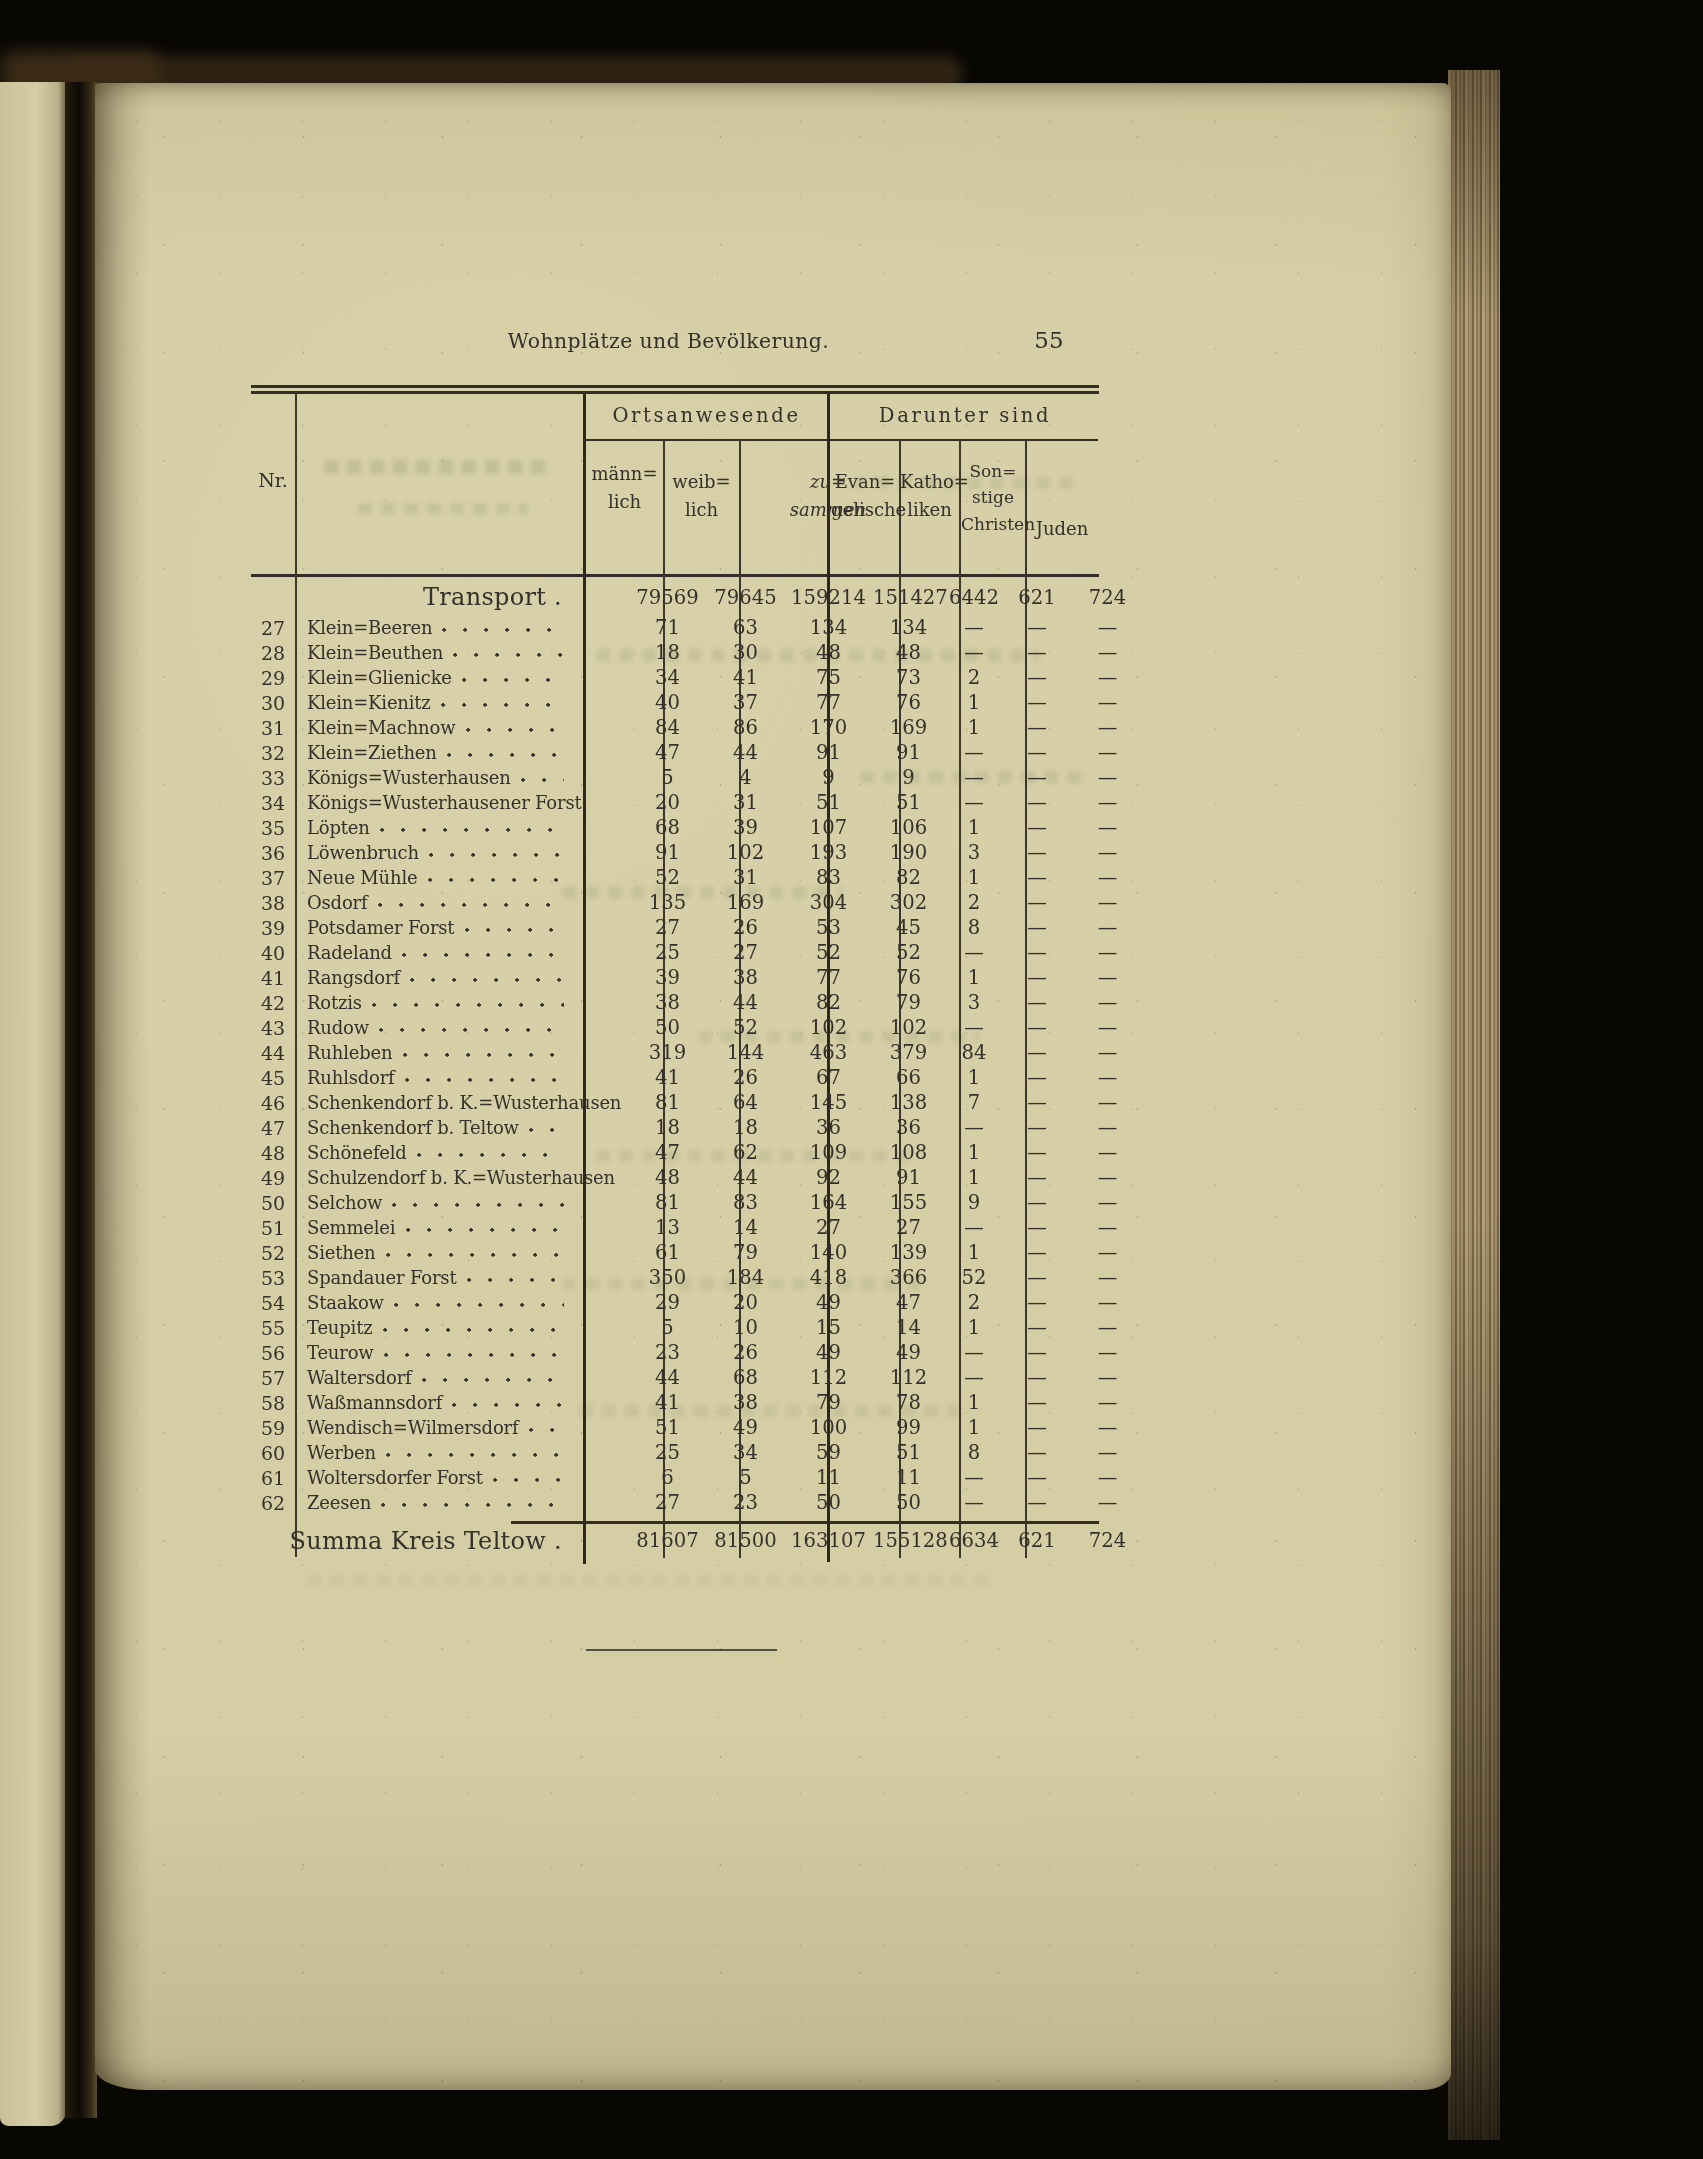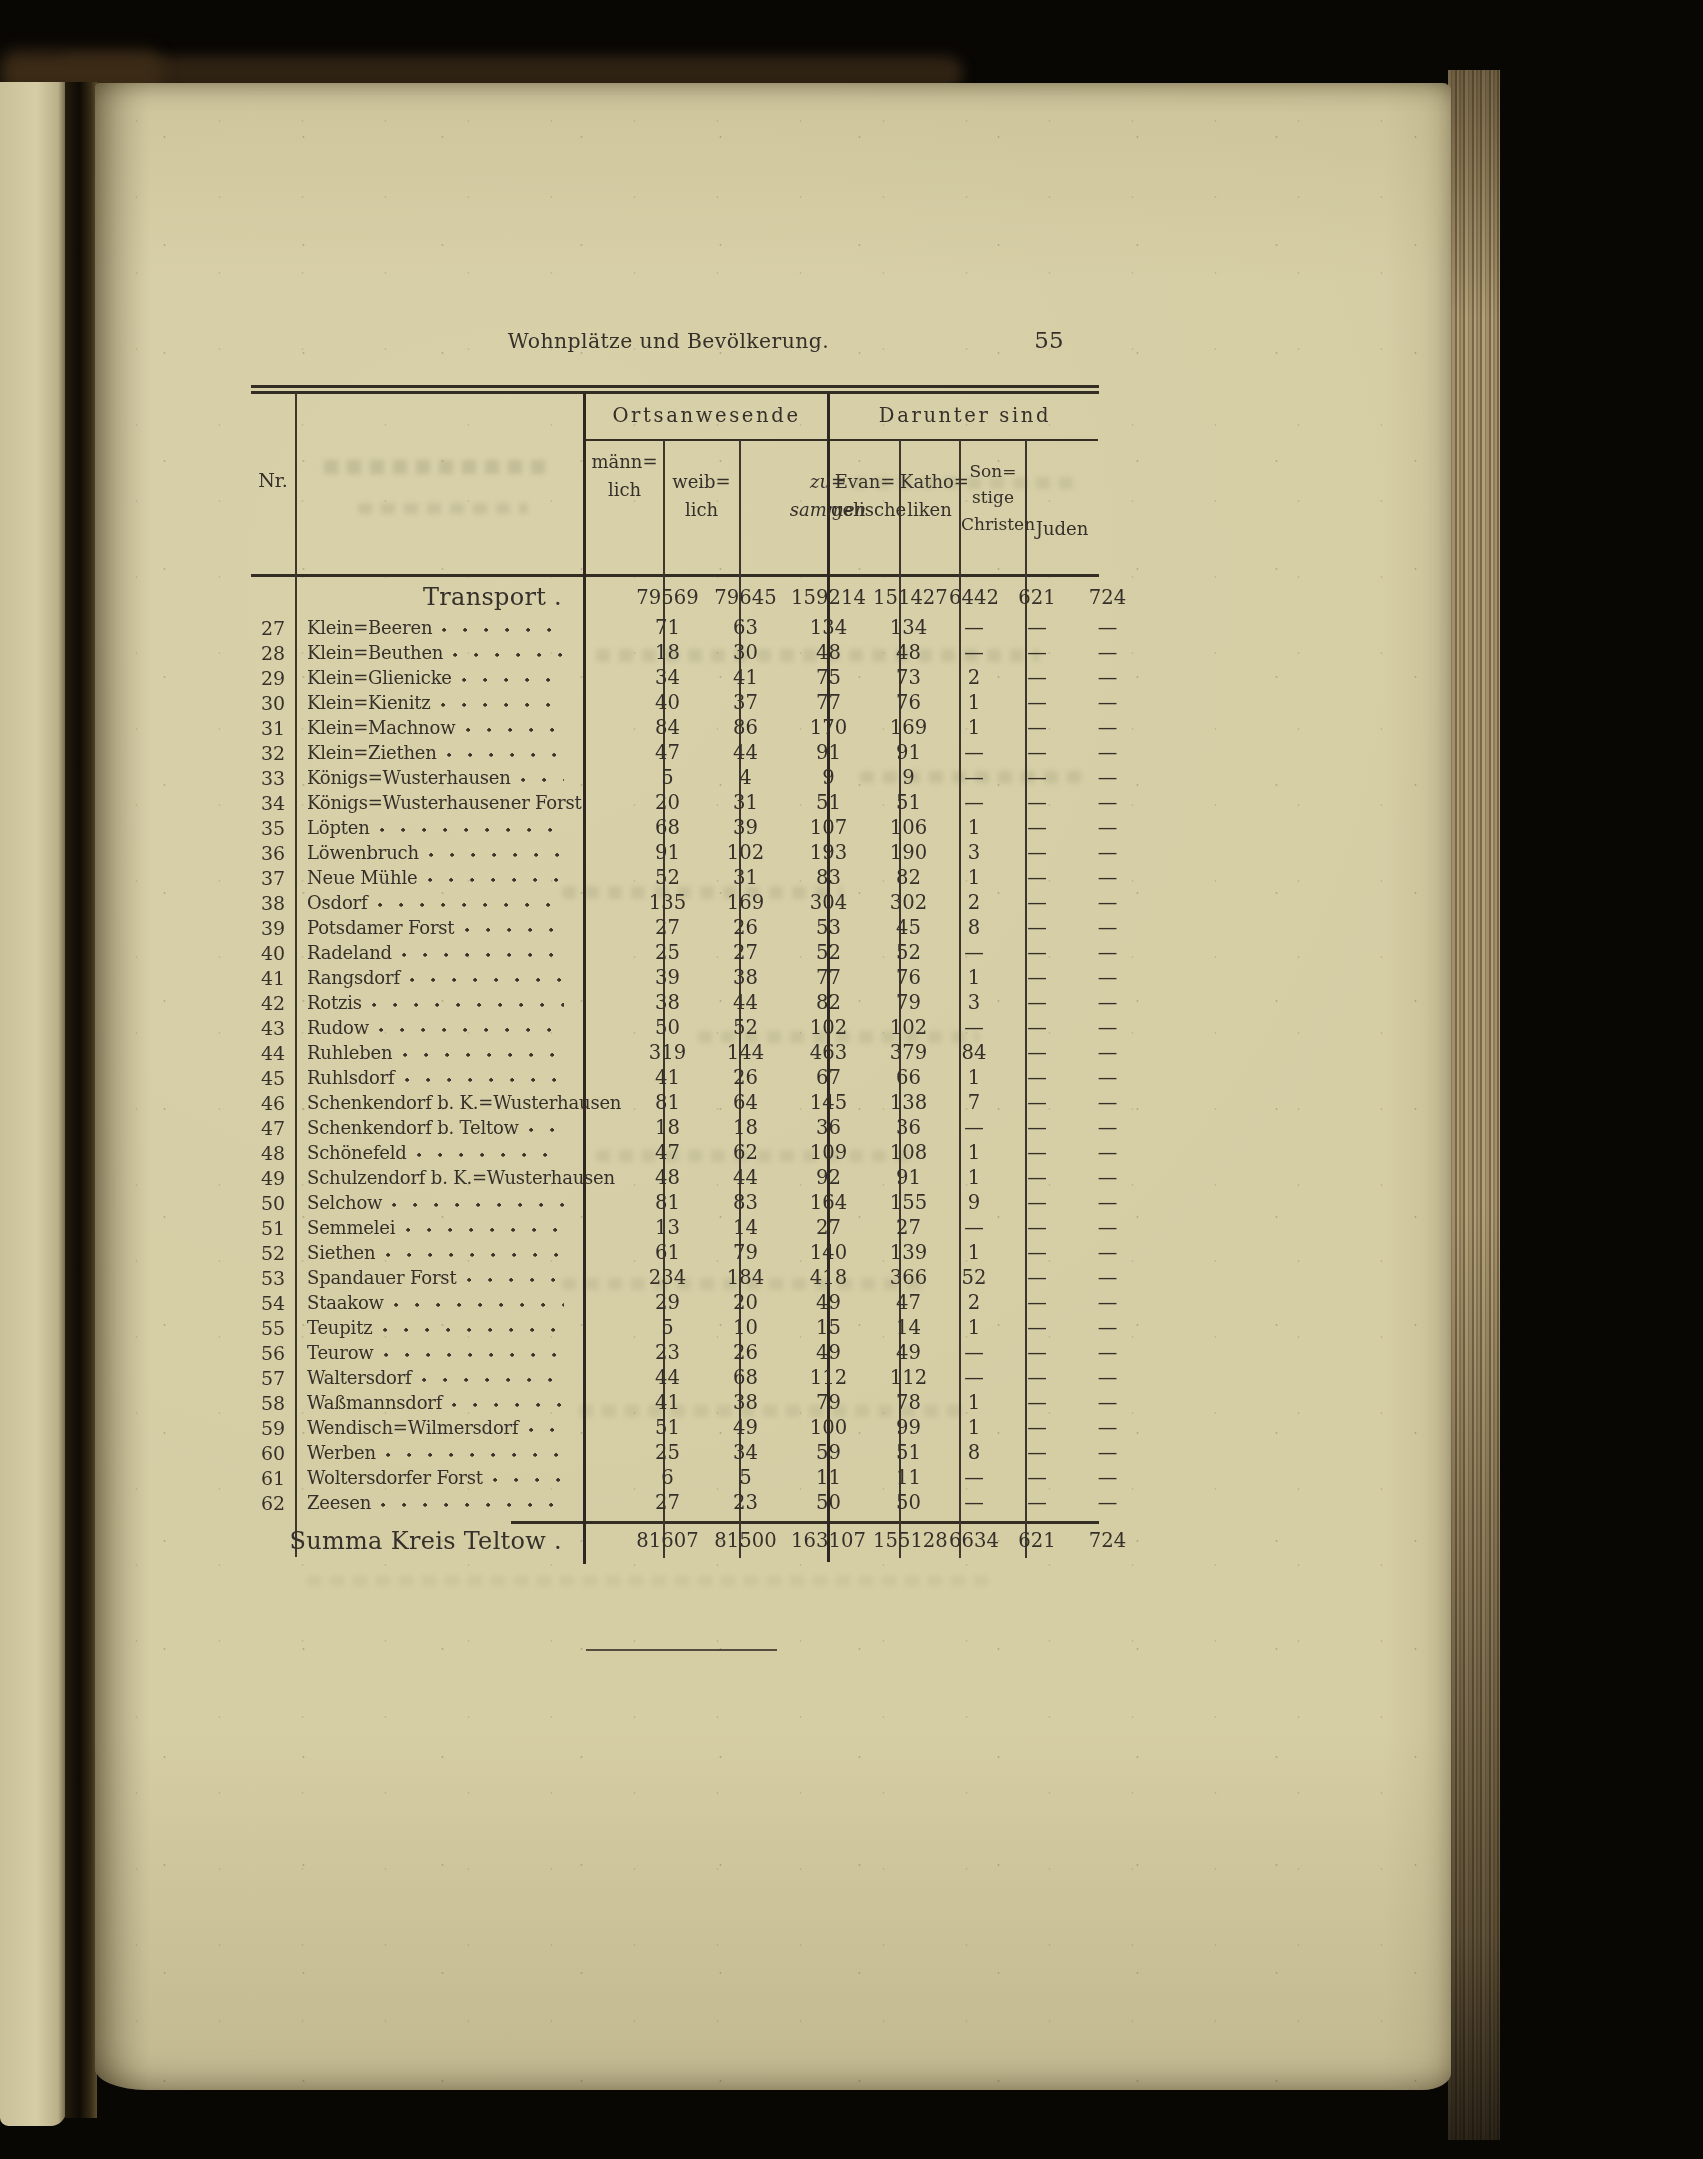--- a/index.html
+++ b/index.html
@@ -114,21 +114,21 @@
   <div class="vline" style="left:663px;top:440px;width:1.7px;height:1118px;"></div>
   <div class="vline" style="left:739px;top:440px;width:1.7px;height:1118px;"></div>
   <div class="vline" style="left:827px;top:393px;width:3.4px;height:1169px;background:#2e2820;"></div>
   <div class="vline" style="left:899px;top:440px;width:1.7px;height:1118px;"></div>
   <div class="vline" style="left:959px;top:440px;width:1.7px;height:1118px;"></div>
   <div class="vline" style="left:1025px;top:440px;width:1.7px;height:1118px;"></div>
 
   <div class="head-label nr-head" style="left:251px;top:469px;width:44px;">Nr.</div>
   <div class="head-label group-label" style="left:586px;top:404px;width:241px;">Ortsanwesende</div>
   <div class="head-label group-label" style="left:831px;top:404px;width:268px;">Darunter sind</div>
-  <div class="head-label sub-label" style="left:586px;top:448px;width:77px;">männ=
+  <div class="head-label sub-label" style="left:586px;top:460px;width:77px;">männ=
 lich</div>
   <div class="head-label sub-label" style="left:664px;top:468px;width:75px;">weib=
 lich</div>
   <div class="head-label sub-label" style="left:785px;top:468px;width:86px;font-style:italic;">zu=
 sammen</div>
   <div class="head-label sub-label" style="left:831px;top:468px;width:68px;">Evan=
 gelische</div>
   <div class="head-label sub-label" style="left:900px;top:468px;width:59px;">Katho=
 liken</div>
   <div class="head-label sub-label" style="left:961px;top:458px;width:64px;font-size:17px;line-height:26.4px;">Son=
@@ -511,21 +511,21 @@
         <div class="cell c-kath">1</div>
         <div class="cell c-sonst">—</div>
         <div class="cell c-juden">—</div>
       </div>
       <div class="row">
         <div class="cell c-nr">53</div>
         <div class="cell c-name">
           <span>Spandauer Forst</span>
           <span class="leader"></span>
         </div>
-        <div class="cell c-m">234</div>
+        <div class="cell c-m">350</div>
         <div class="cell c-w">184</div>
         <div class="cell c-z">418</div>
         <div class="cell c-ev">366</div>
         <div class="cell c-kath">52</div>
         <div class="cell c-sonst">—</div>
         <div class="cell c-juden">—</div>
       </div>
       <div class="row">
         <div class="cell c-nr">54</div>
         <div class="cell c-name">

